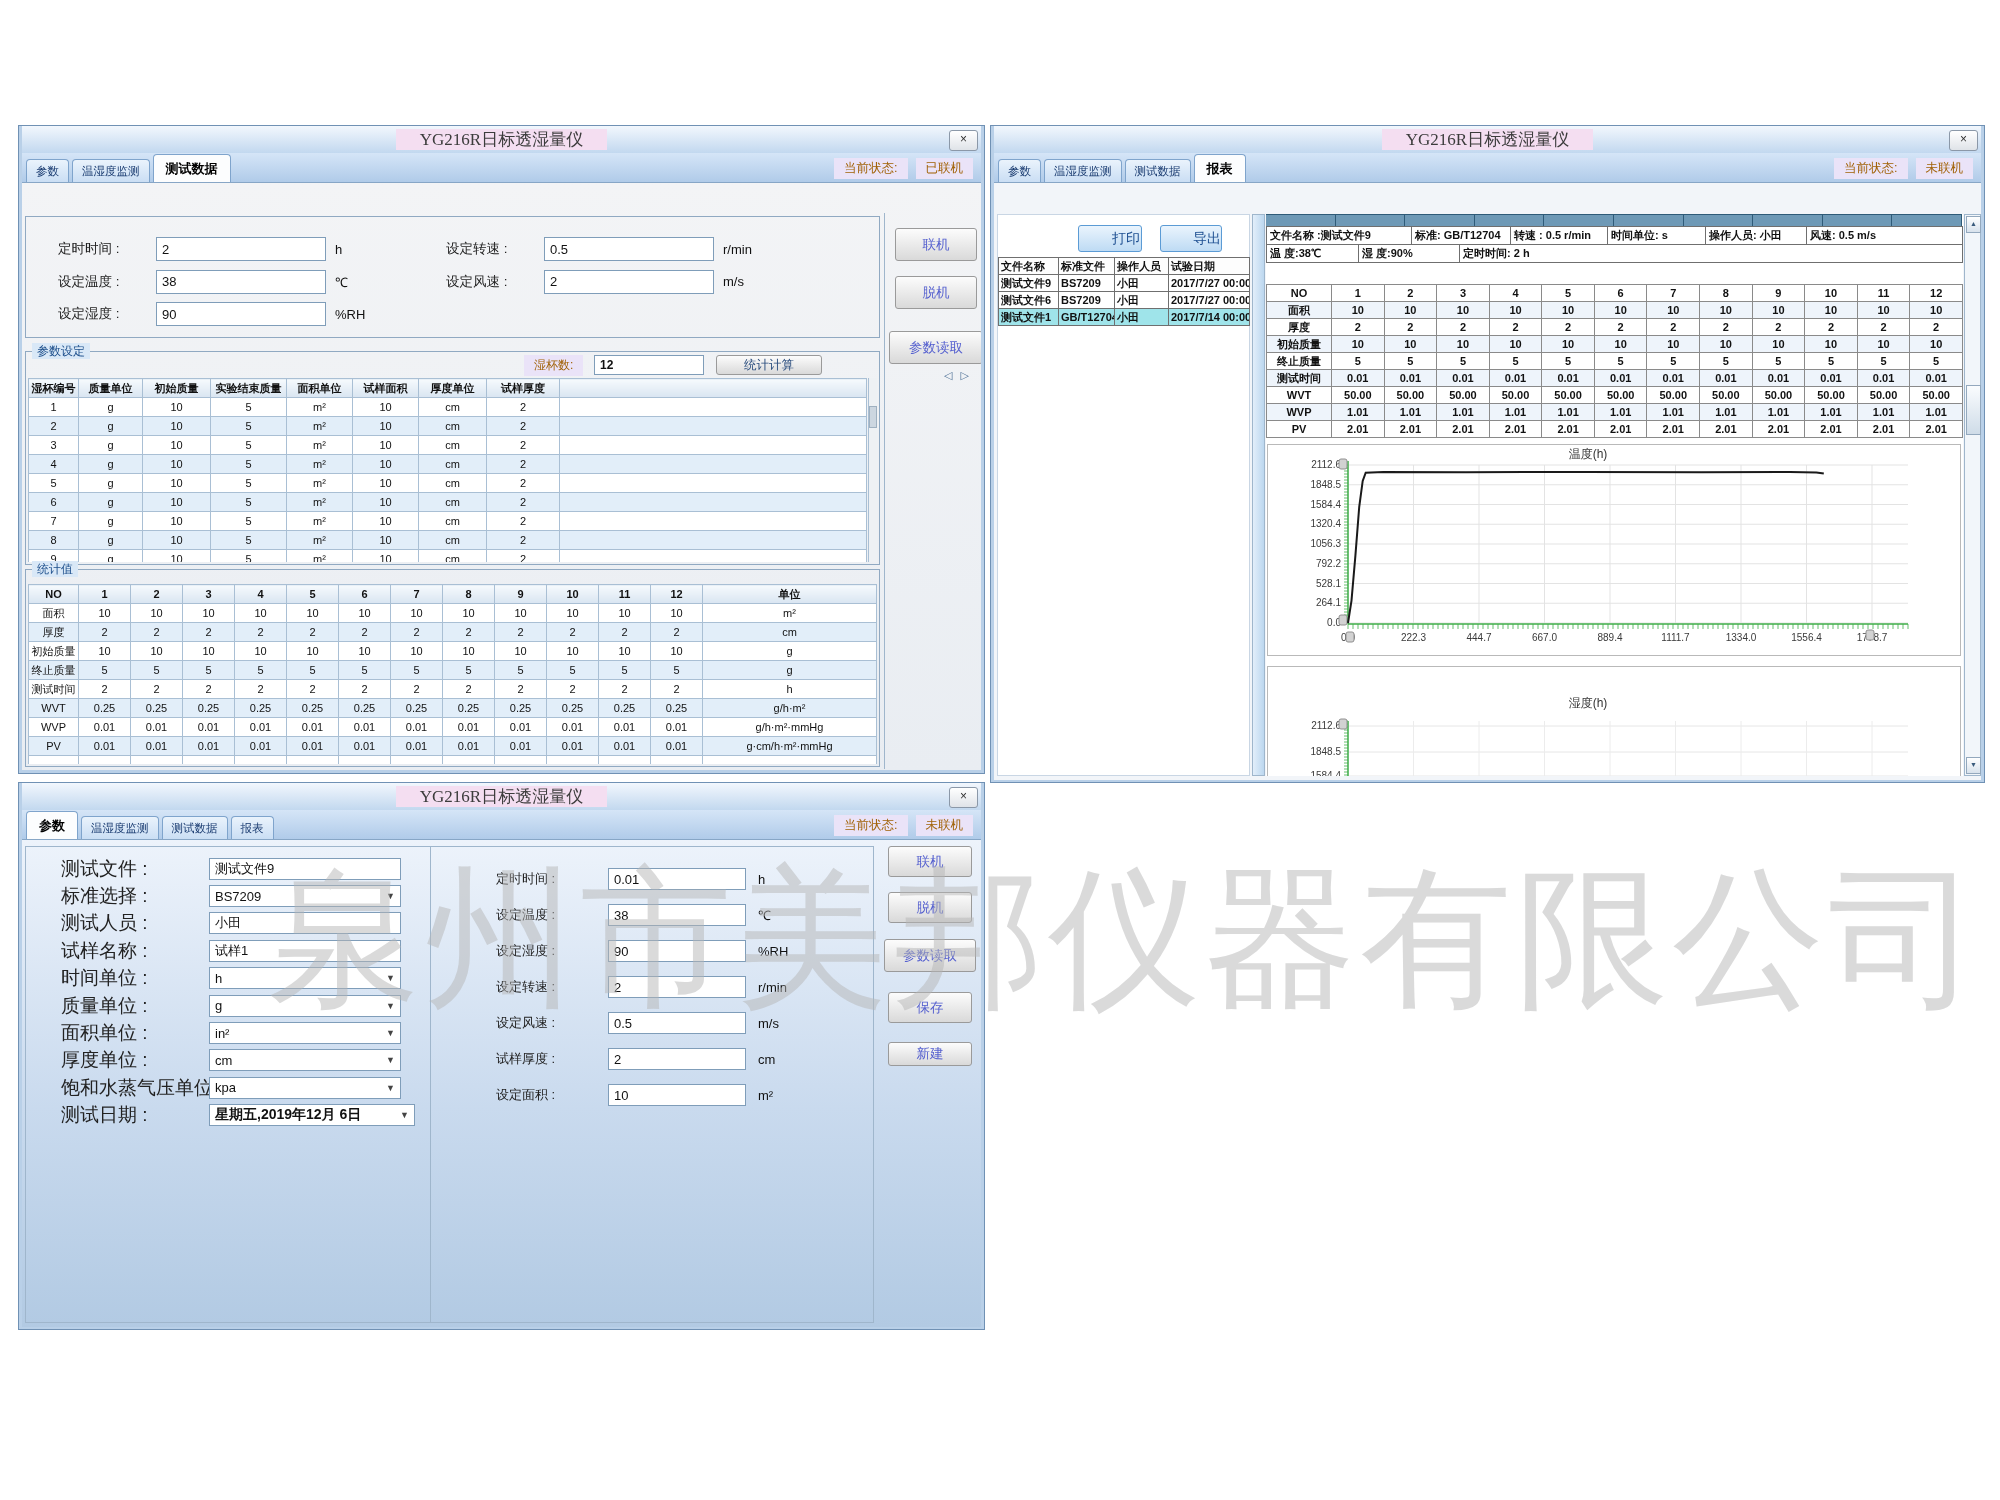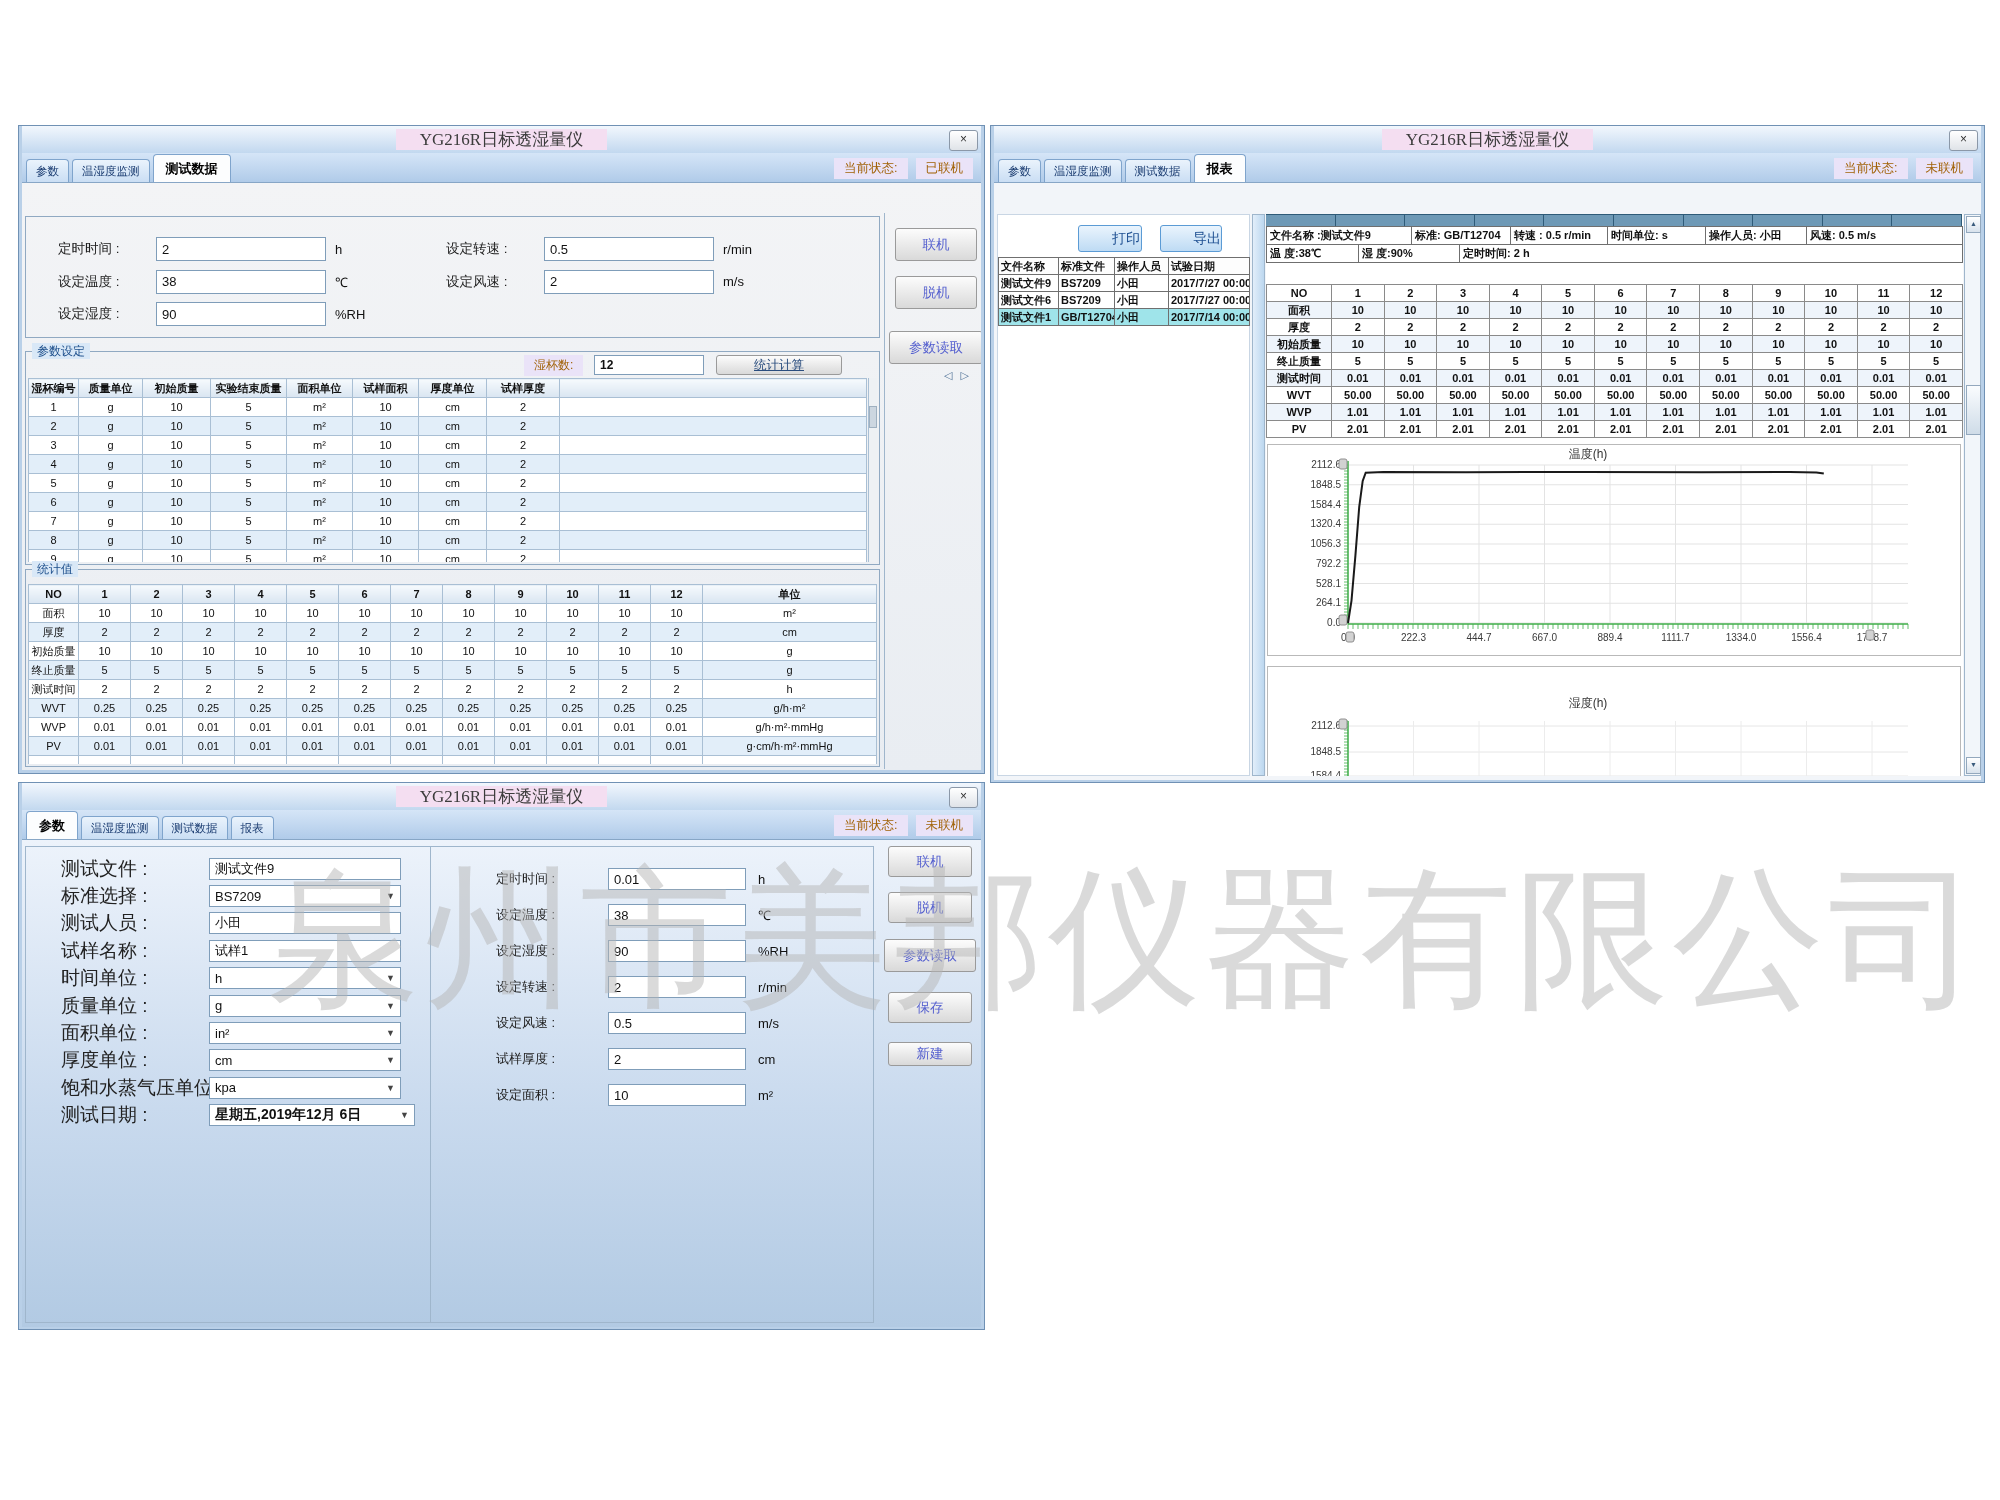--- a/index.html
+++ b/index.html
@@ -130,21 +130,21 @@
             </div>
             <span class="funit">m/s</span>
           </div>
         </div>
     </div>
 
     <div class="gbox" style="left:3px;top:168px;width:855px;height:214px;">
       <div class="glabel">参数设定</div>
       <span class="chip" style="position:absolute;left:498px;top:3px;font-size:12px;">湿杯数:</span>
       <div class="input" style="position:absolute;left:568px;top:3px;width:110px;height:20px;font-size:12px;font-weight:bold;">12</div>
-      <div class="btn" style="left:690px;top:3px;width:126px;height:20px;position:absolute;font-size:12.5px;color:#2a4d7e;text-decoration:underline;">统计计算</div>
+      <div class="btn" style="left:690px;top:3px;width:106px;height:20px;position:absolute;font-size:12.5px;color:#2a4d7e;">统计计算</div>
       <div style="position:absolute;left:2px;top:26px;right:12px;bottom:2px;overflow:hidden;">
         <table class="grid">
             <colgroup>
               <col style="width: 50px;">
               <col style="width: 64px;">
               <col style="width: 68px;">
               <col style="width: 76px;">
               <col style="width: 66px;">
               <col style="width: 66px;">
               <col style="width: 68px;">

